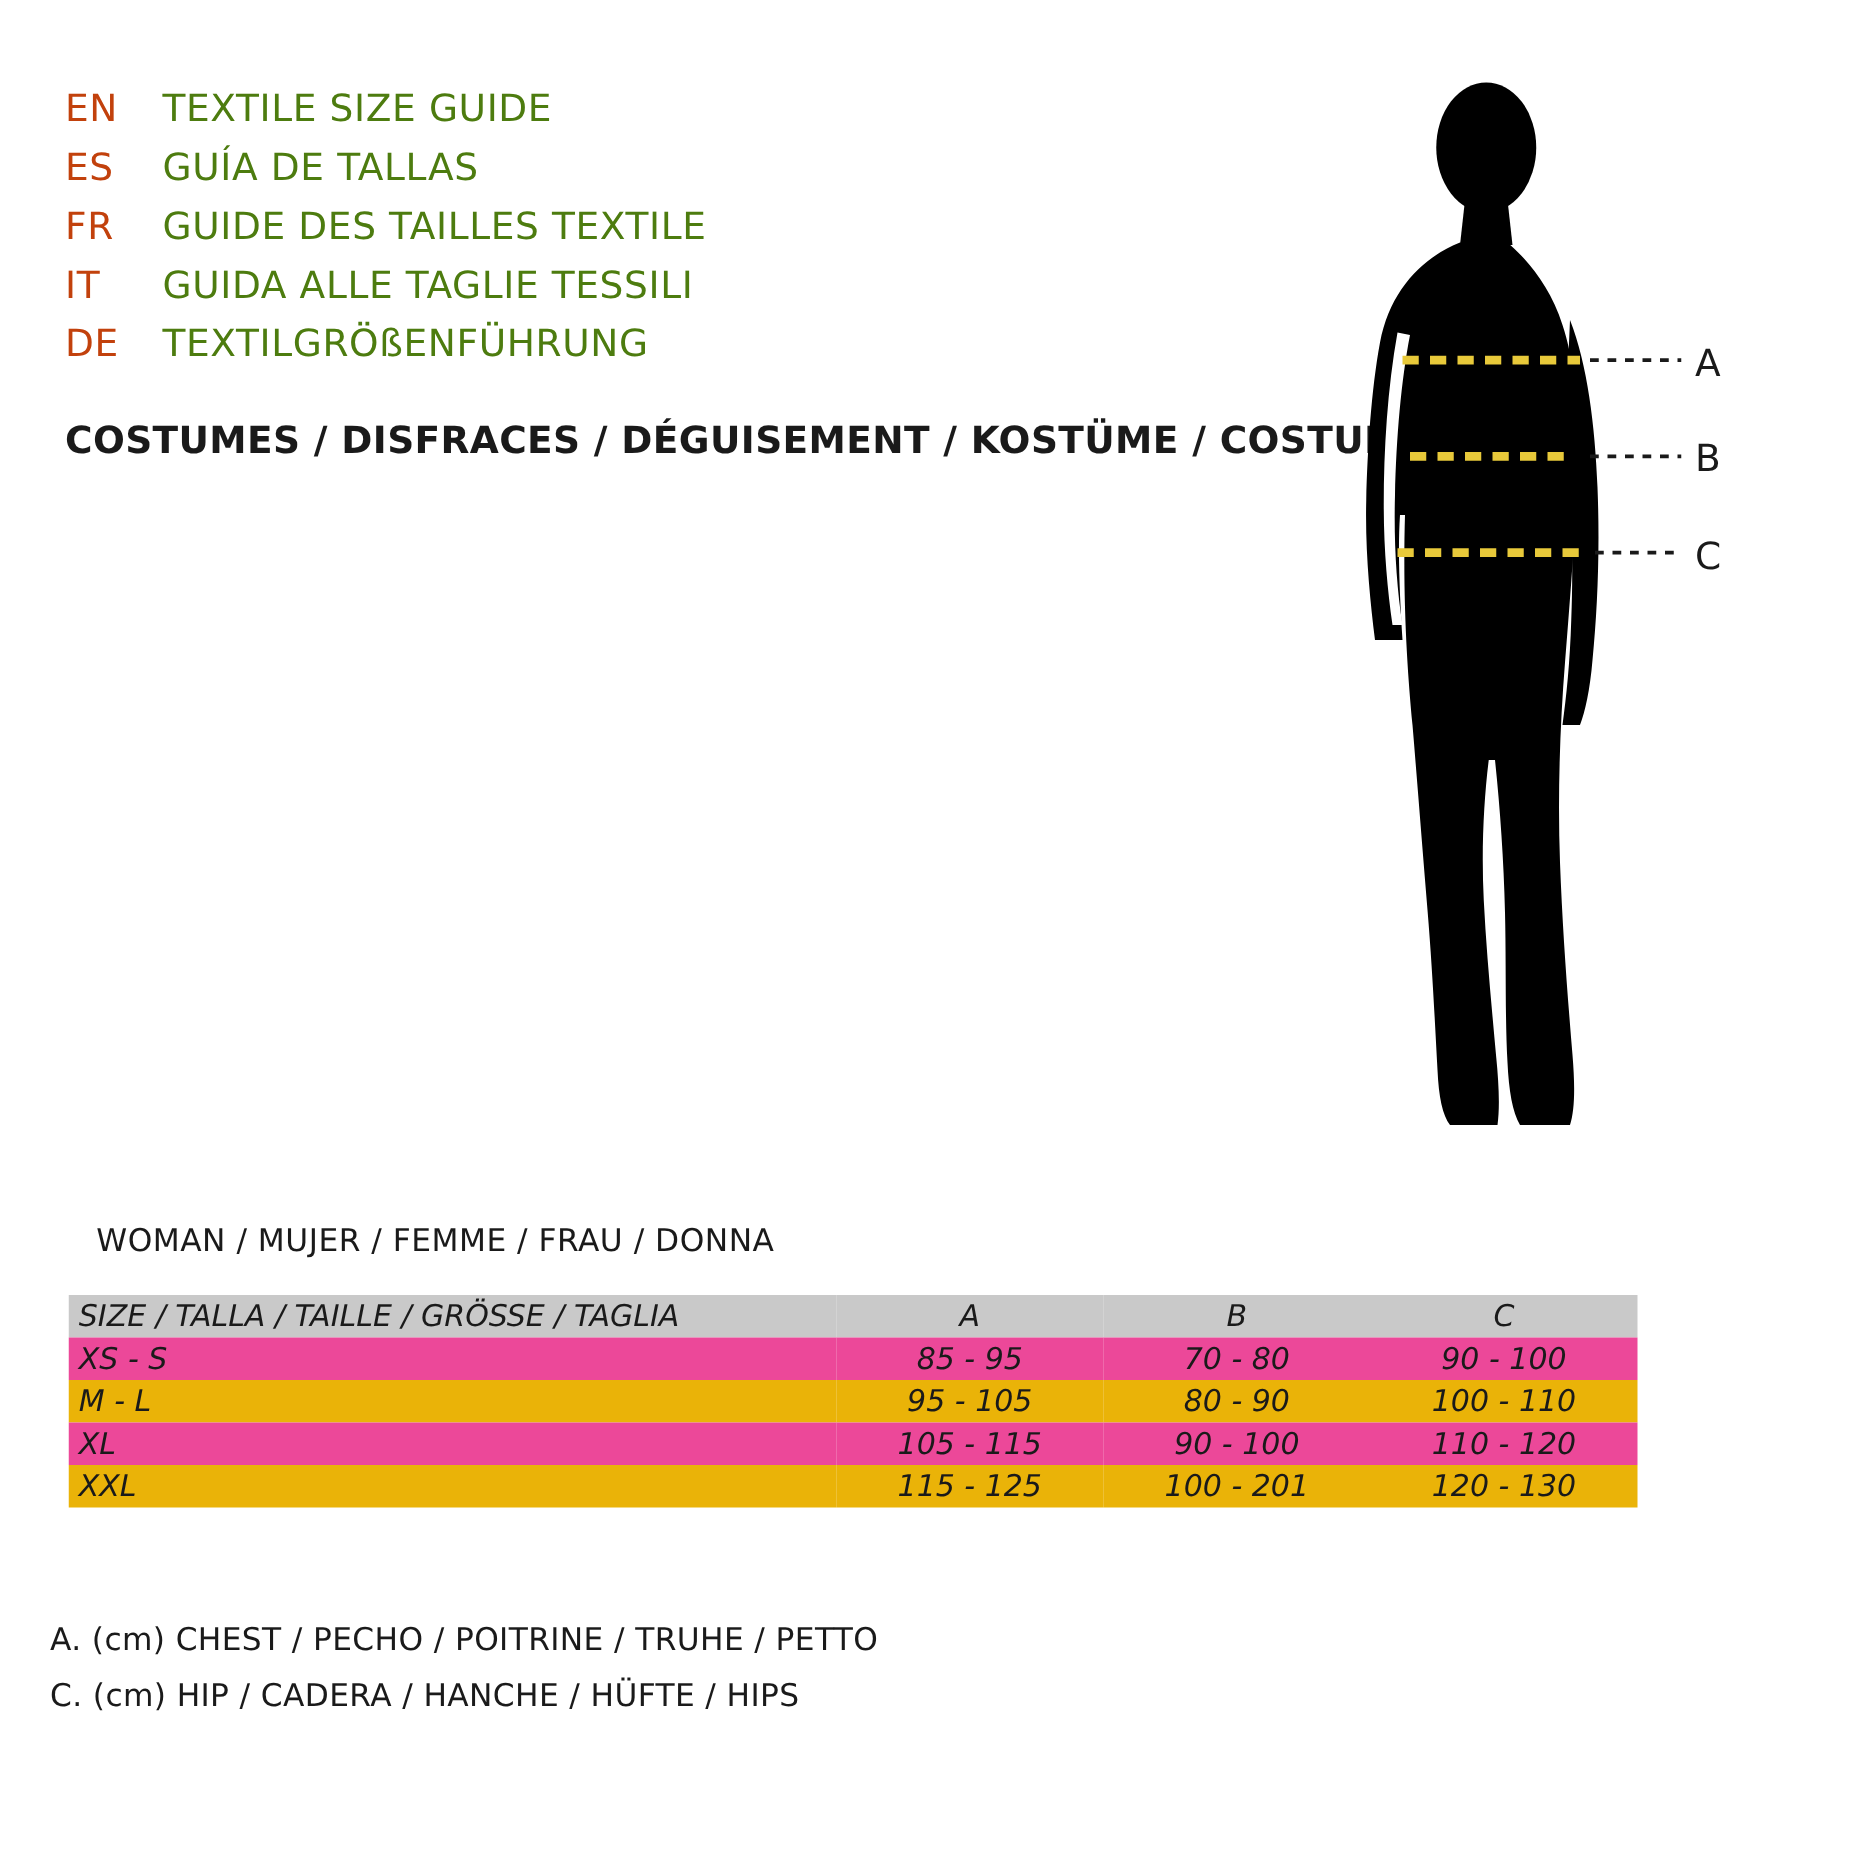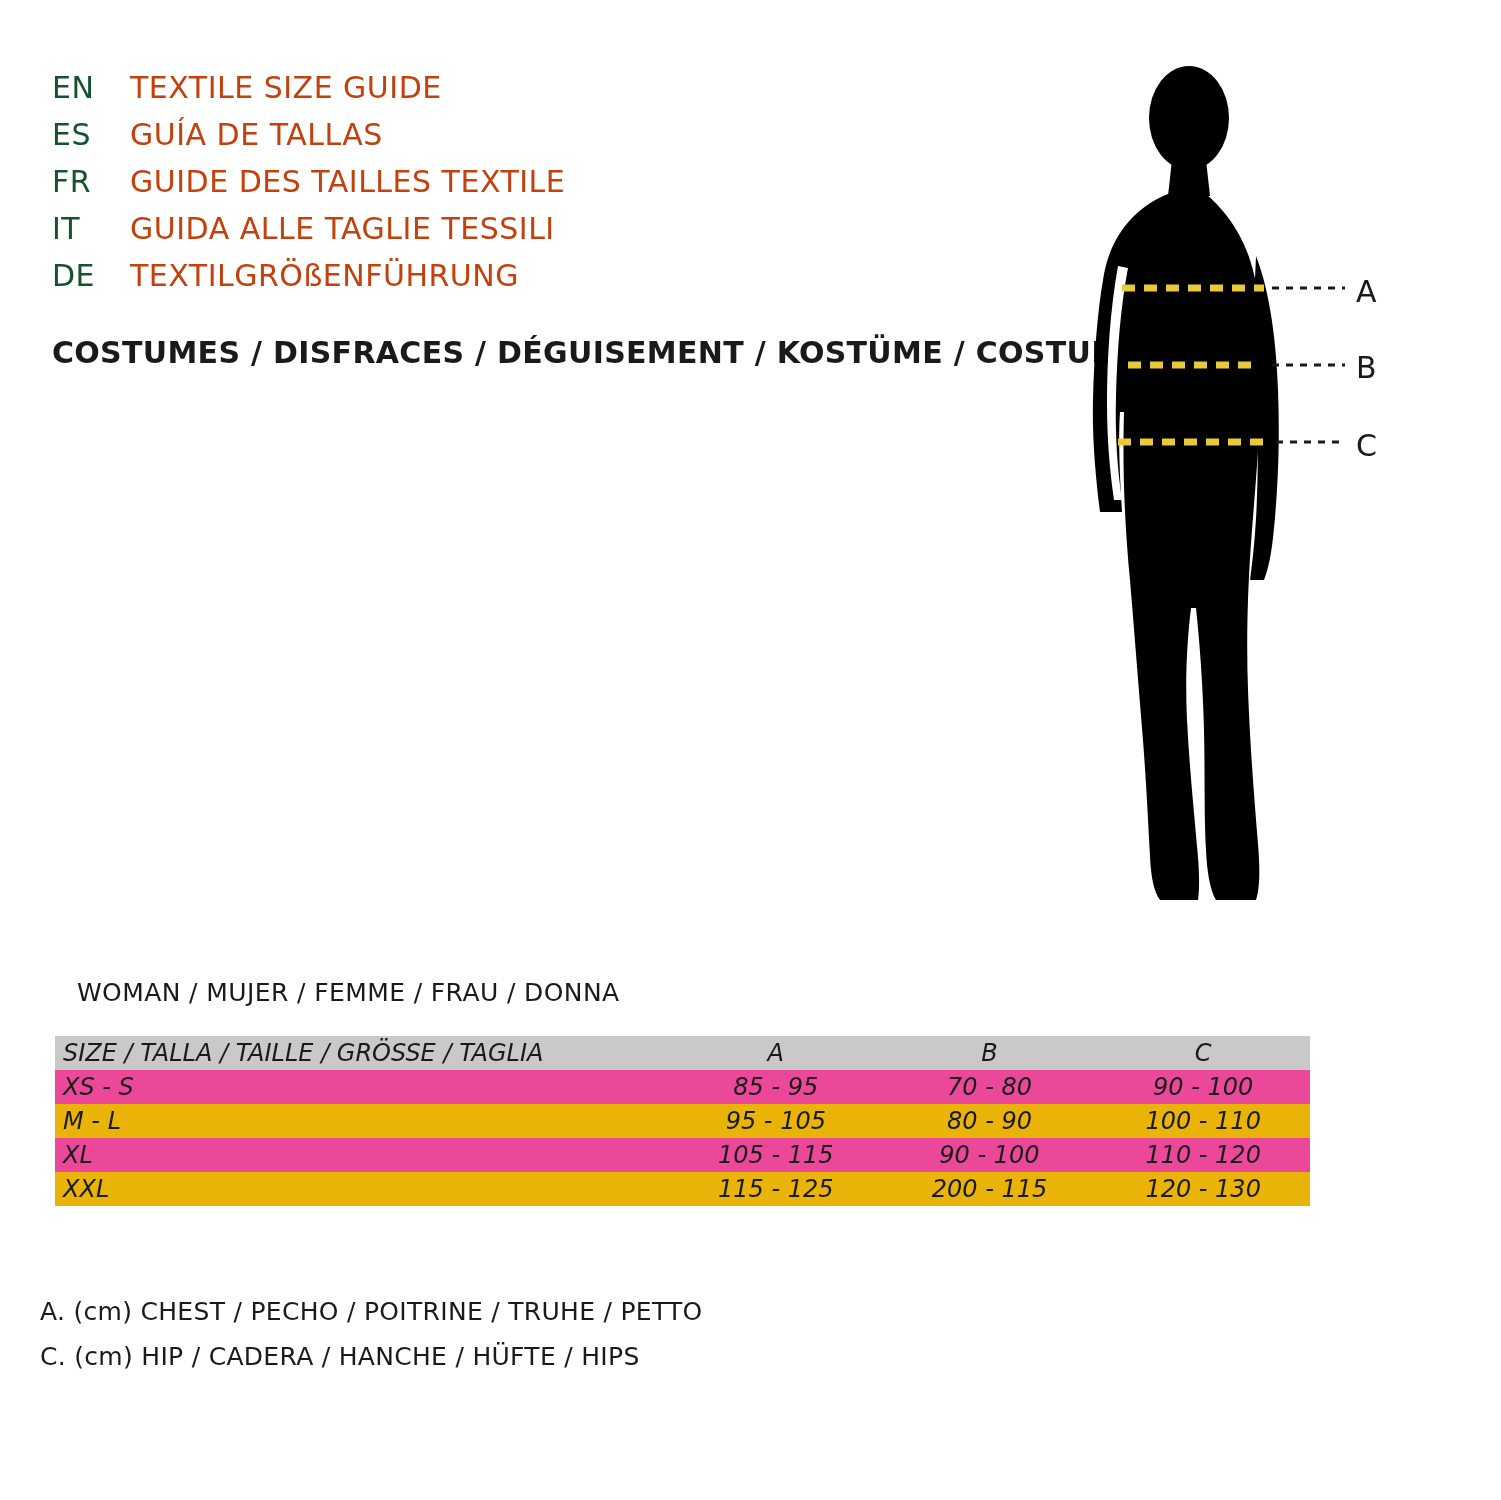--- a/index.html
+++ b/index.html
@@ -25,26 +25,26 @@
   }
   .lang-row {
     display: flex;
     align-items: baseline;
     height: 47px;
   }
   .lang-code {
     width: 78px;
     font-size: 30px;
     letter-spacing: 0.5px;
-    color: #14532d;
+    color: #c2410c;
   }
   .lang-text {
     font-size: 30px;
     letter-spacing: 0.5px;
-    color: #c2410c;
+    color: #4d7c0f;
     white-space: nowrap;
   }
 
   .category-line {
     position: absolute;
     left: 52px;
     top: 335px;
     font-size: 30px;
     font-weight: bold;
     letter-spacing: 0.3px;
@@ -256,21 +256,21 @@
     </tr>
     <tr class="plain">
       <td class="first-col">XL</td>
       <td>105 - 115</td>
       <td>90 - 100</td>
       <td>110 - 120</td>
     </tr>
     <tr class="alt">
       <td class="first-col">XXL</td>
       <td>115 - 125</td>
-      <td>200 - 115</td>
+      <td>100 - 201</td>
       <td>120 - 130</td>
     </tr>
   </tbody>
 </table>
 
 <div class="legend">
   <div class="legend-line">A. (cm) CHEST / PECHO / POITRINE / TRUHE / PETTO</div>
   <div class="legend-line">C. (cm) HIP / CADERA / HANCHE / HÜFTE / HIPS</div>
 </div>
 

